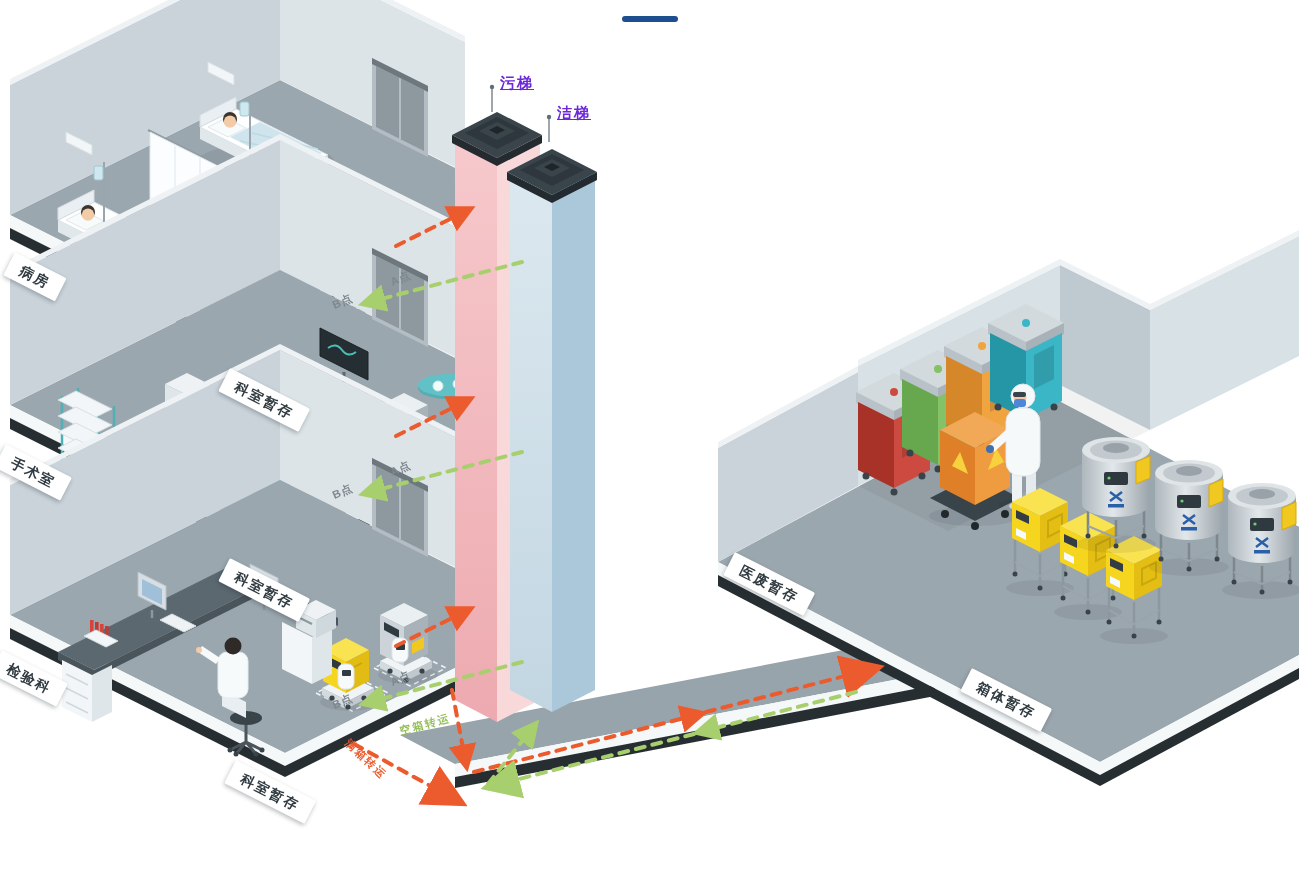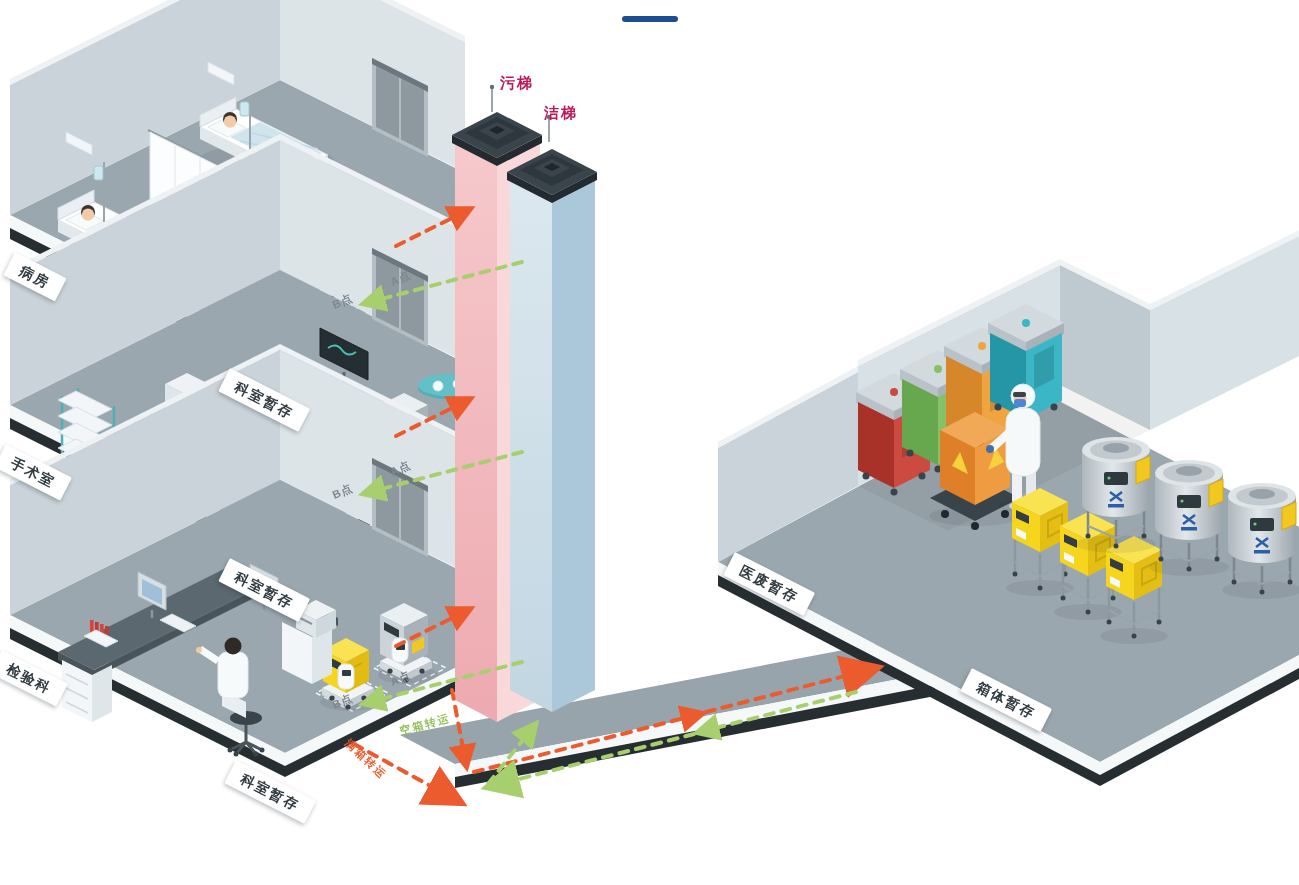--- a/index.html
+++ b/index.html
@@ -3,21 +3,21 @@
 <meta charset="utf-8">
 <style>
   html,body{margin:0;padding:0;background:#fff;}
   #stage{position:relative;width:1299px;height:885px;overflow:hidden;background:#fff;
          font-family:"Liberation Sans",sans-serif;}
   #scene{position:absolute;left:0;top:0;}
   .title-dash{position:absolute;left:622px;top:16px;width:56px;height:6px;border-radius:3px;background:#1d4f8f;}
   .plate{position:absolute;background:#fff;color:#2f3a40;font:700 14px/1 "Liberation Sans",sans-serif;
          padding:6px 13px;border-radius:2px;box-shadow:0 2px 4px rgba(30,40,45,.3);
          transform-origin:0 0;white-space:nowrap;letter-spacing:2px;}
-  .elv{position:absolute;color:#be185d;font:600 15px "Liberation Sans",sans-serif;letter-spacing:2px;white-space:nowrap;}
+  .elv{position:absolute;color:#6d28d9;font:600 15px "Liberation Sans",sans-serif;letter-spacing:2px;white-space:nowrap;text-decoration:underline;}
   .pt{position:absolute;color:#7d878e;font:700 11px "Liberation Sans",sans-serif;
       transform-origin:0 0;letter-spacing:1px;white-space:nowrap;}
   .flowlab{position:absolute;font:700 11px "Liberation Sans",sans-serif;transform-origin:0 0;
            letter-spacing:2px;white-space:nowrap;}
   .flowlab.full{color:#ec5b2e;}
   .flowlab.empty{color:#93bf58;}
   
   .fTop{fill:#9ba7ae}.band{fill:#f5f8f9}.stripe{fill:#272e32}
   .wallL{fill:#c9d3d9}.wallR{fill:#dde4e8}.wallTop{fill:#eef2f4}
   .sh{fill:rgba(20,30,35,.08)}
@@ -433,21 +433,21 @@
     <path class="fg" d="M856,692 L700,732" marker-end="url(#aG)"></path>
     <path class="fg" d="M694,734 L492,786" marker-end="url(#aGB)"></path>
     <path class="fg" d="M488,784 L534,726" marker-end="url(#aG)"></path>
   </g>
 </g>
 </svg>
 
 <div class="title-dash"></div>
 
 <div class="elv" style="left:500px;top:74px;">污梯</div>
-<div class="elv" style="left:544px;top:104px;">洁梯</div>
+<div class="elv" style="left:557px;top:104px;">洁梯</div>
 
 <div class="plate" style="left:15px;top:252px;transform:rotate(27deg);">病房</div>
 <div class="plate" style="left:6px;top:444px;transform:rotate(27deg);">手术室</div>
 <div class="plate" style="left:2px;top:650px;transform:rotate(27deg);">检验科</div>
 
 <div class="plate" style="left:230px;top:368px;transform:rotate(27deg);">科室暂存</div>
 <div class="plate" style="left:230px;top:558px;transform:rotate(27deg);">科室暂存</div>
 <div class="plate" style="left:236px;top:760px;transform:rotate(27deg);">科室暂存</div>
 
 <div class="plate" style="left:735px;top:552px;transform:rotate(27deg);">医废暂存</div>

